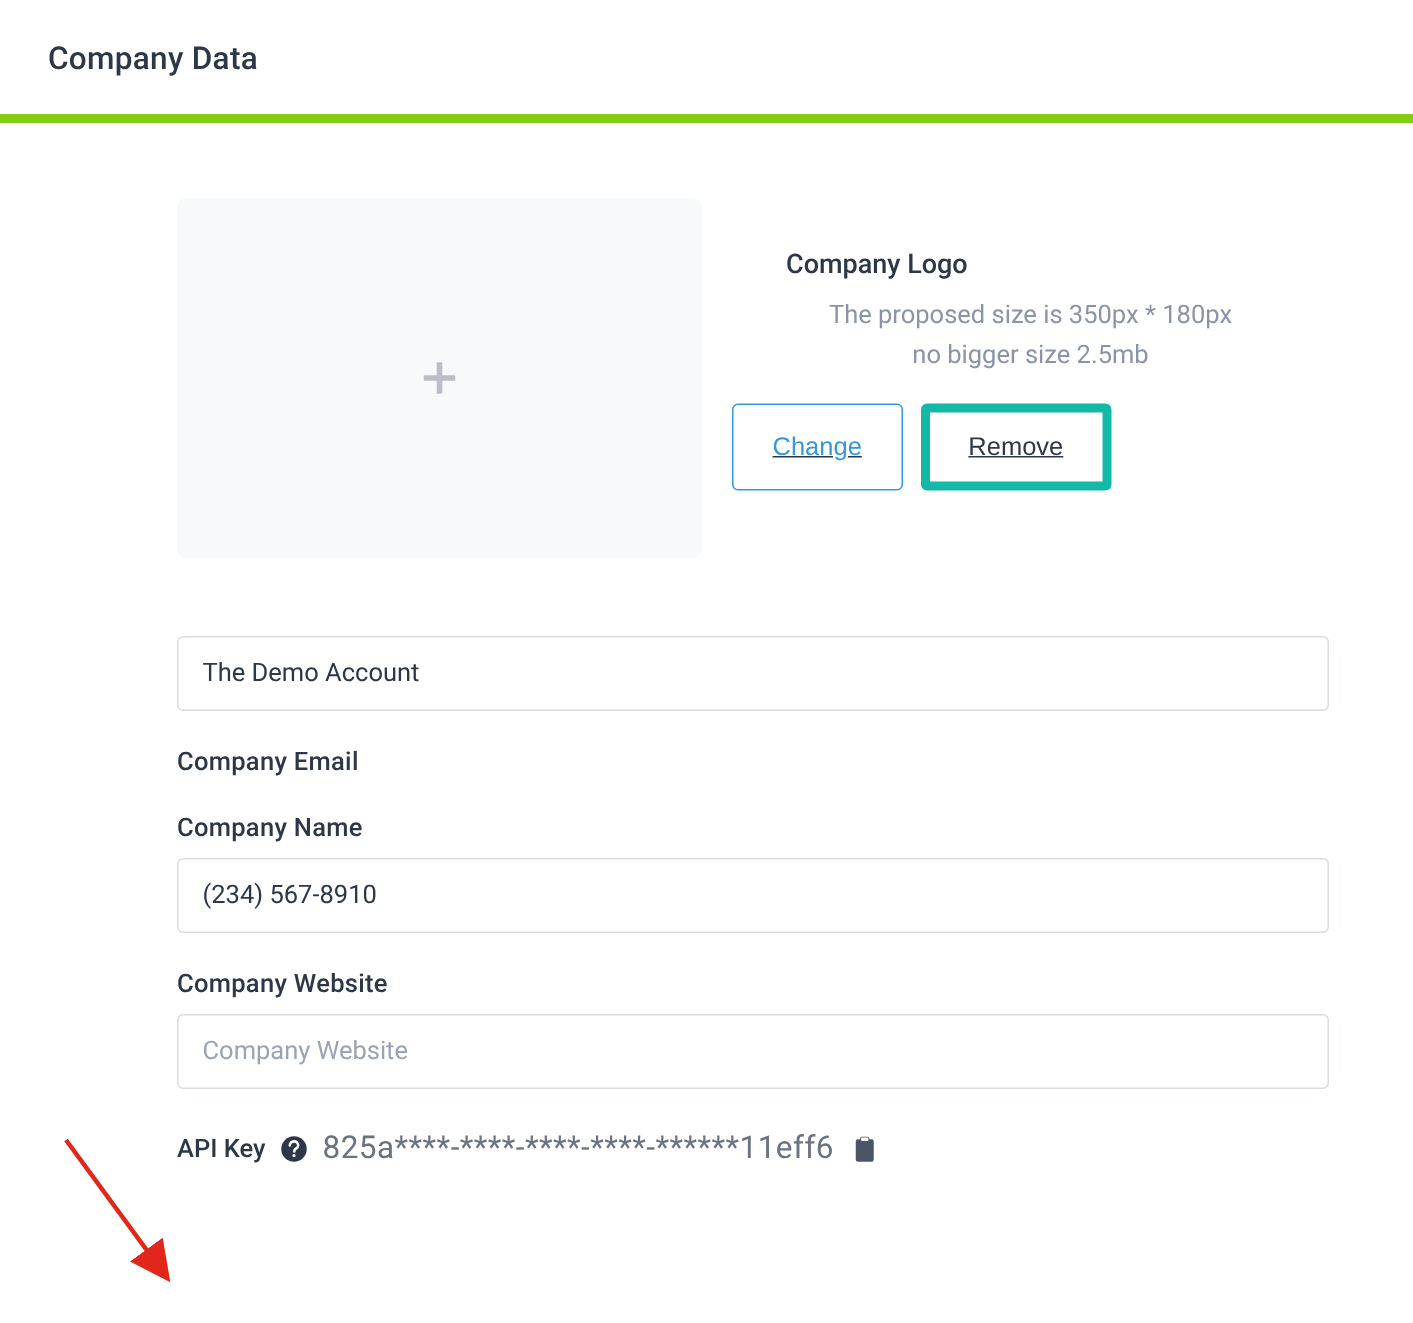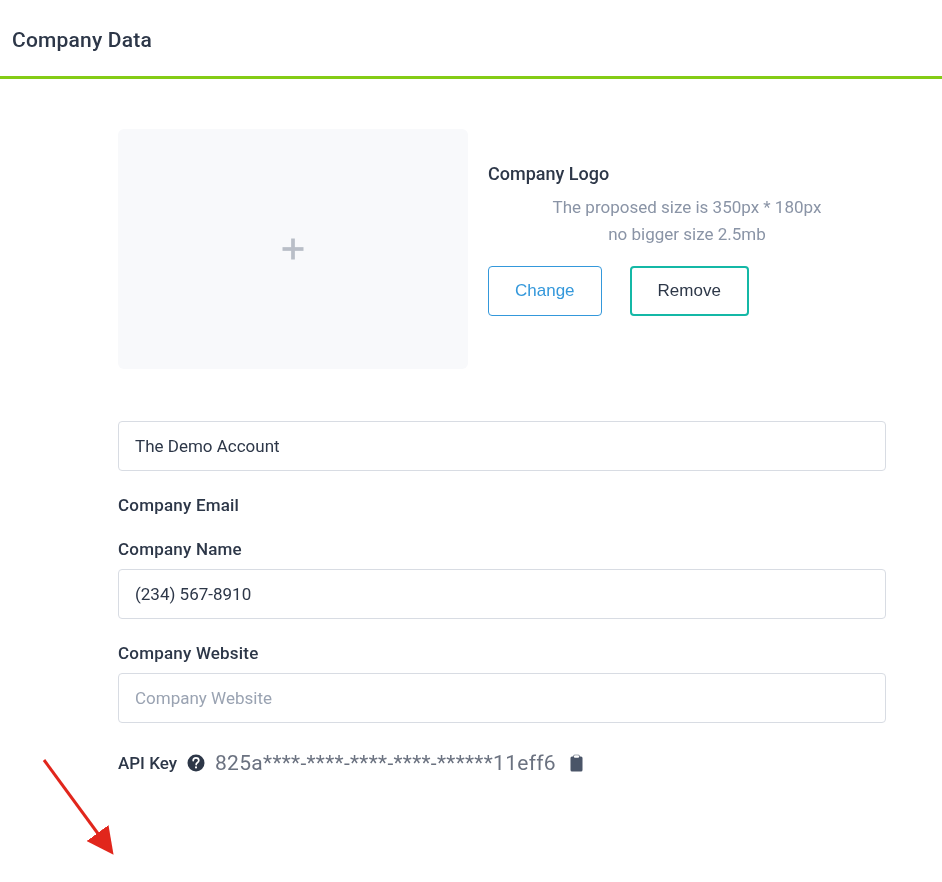--- a/index.html
+++ b/index.html
@@ -9,22 +9,22 @@
     }
     body {
       font-family: -apple-system, BlinkMacSystemFont, 'Segoe UI', Roboto, Helvetica, Arial, sans-serif;
       background: #ffffff;
       color: #2d3748;
       width: 942px;
       height: 882px;
       position: relative;
     }
     .header {
-      padding: 28px 28px 24px 12px;
-      border-bottom: 3px solid #84cc16;
+      padding: 28px 28px 24px 32px;
+      border-bottom: 6px solid #84cc16;
     }
     .header h1 {
       font-size: 21px;
       font-weight: 500;
       color: #2d3748;
       letter-spacing: 0.2px;
     }
     .content {
       padding: 50px 56px 0 118px;
     }
@@ -50,47 +50,49 @@
     }
     .logo-info {
       flex: 1;
       padding-top: 34px;
     }
     .logo-title {
       font-size: 18px;
       font-weight: 500;
       color: #2d3748;
       margin-bottom: 10px;
+      margin-left: 36px;
     }
     .logo-desc {
       font-size: 17px;
       color: #8a94a6;
       line-height: 1.6;
       margin-bottom: 18px;
       text-align: center;
     }
     .logo-buttons {
       display: flex;
-      gap: 28px;
+      gap: 12px;
+      text-decoration: underline;
     }
     .btn {
       padding: 13px 26px;
       font-size: 17px;
       font-weight: 500;
       border-radius: 4px;
       cursor: pointer;
       background: #ffffff;
     }
     .btn-change {
       color: #3498db;
       border: 1px solid #3498db;
     }
     .btn-remove {
       color: #2d3748;
-      border: 2px solid #14b8a6;
+      border: 6px solid #14b8a6;
       text-align: center;
     }
     .form-group {
       margin-bottom: 24px;
     }
     .form-label {
       display: block;
       font-size: 17px;
       font-weight: 500;
       color: #2d3748;

